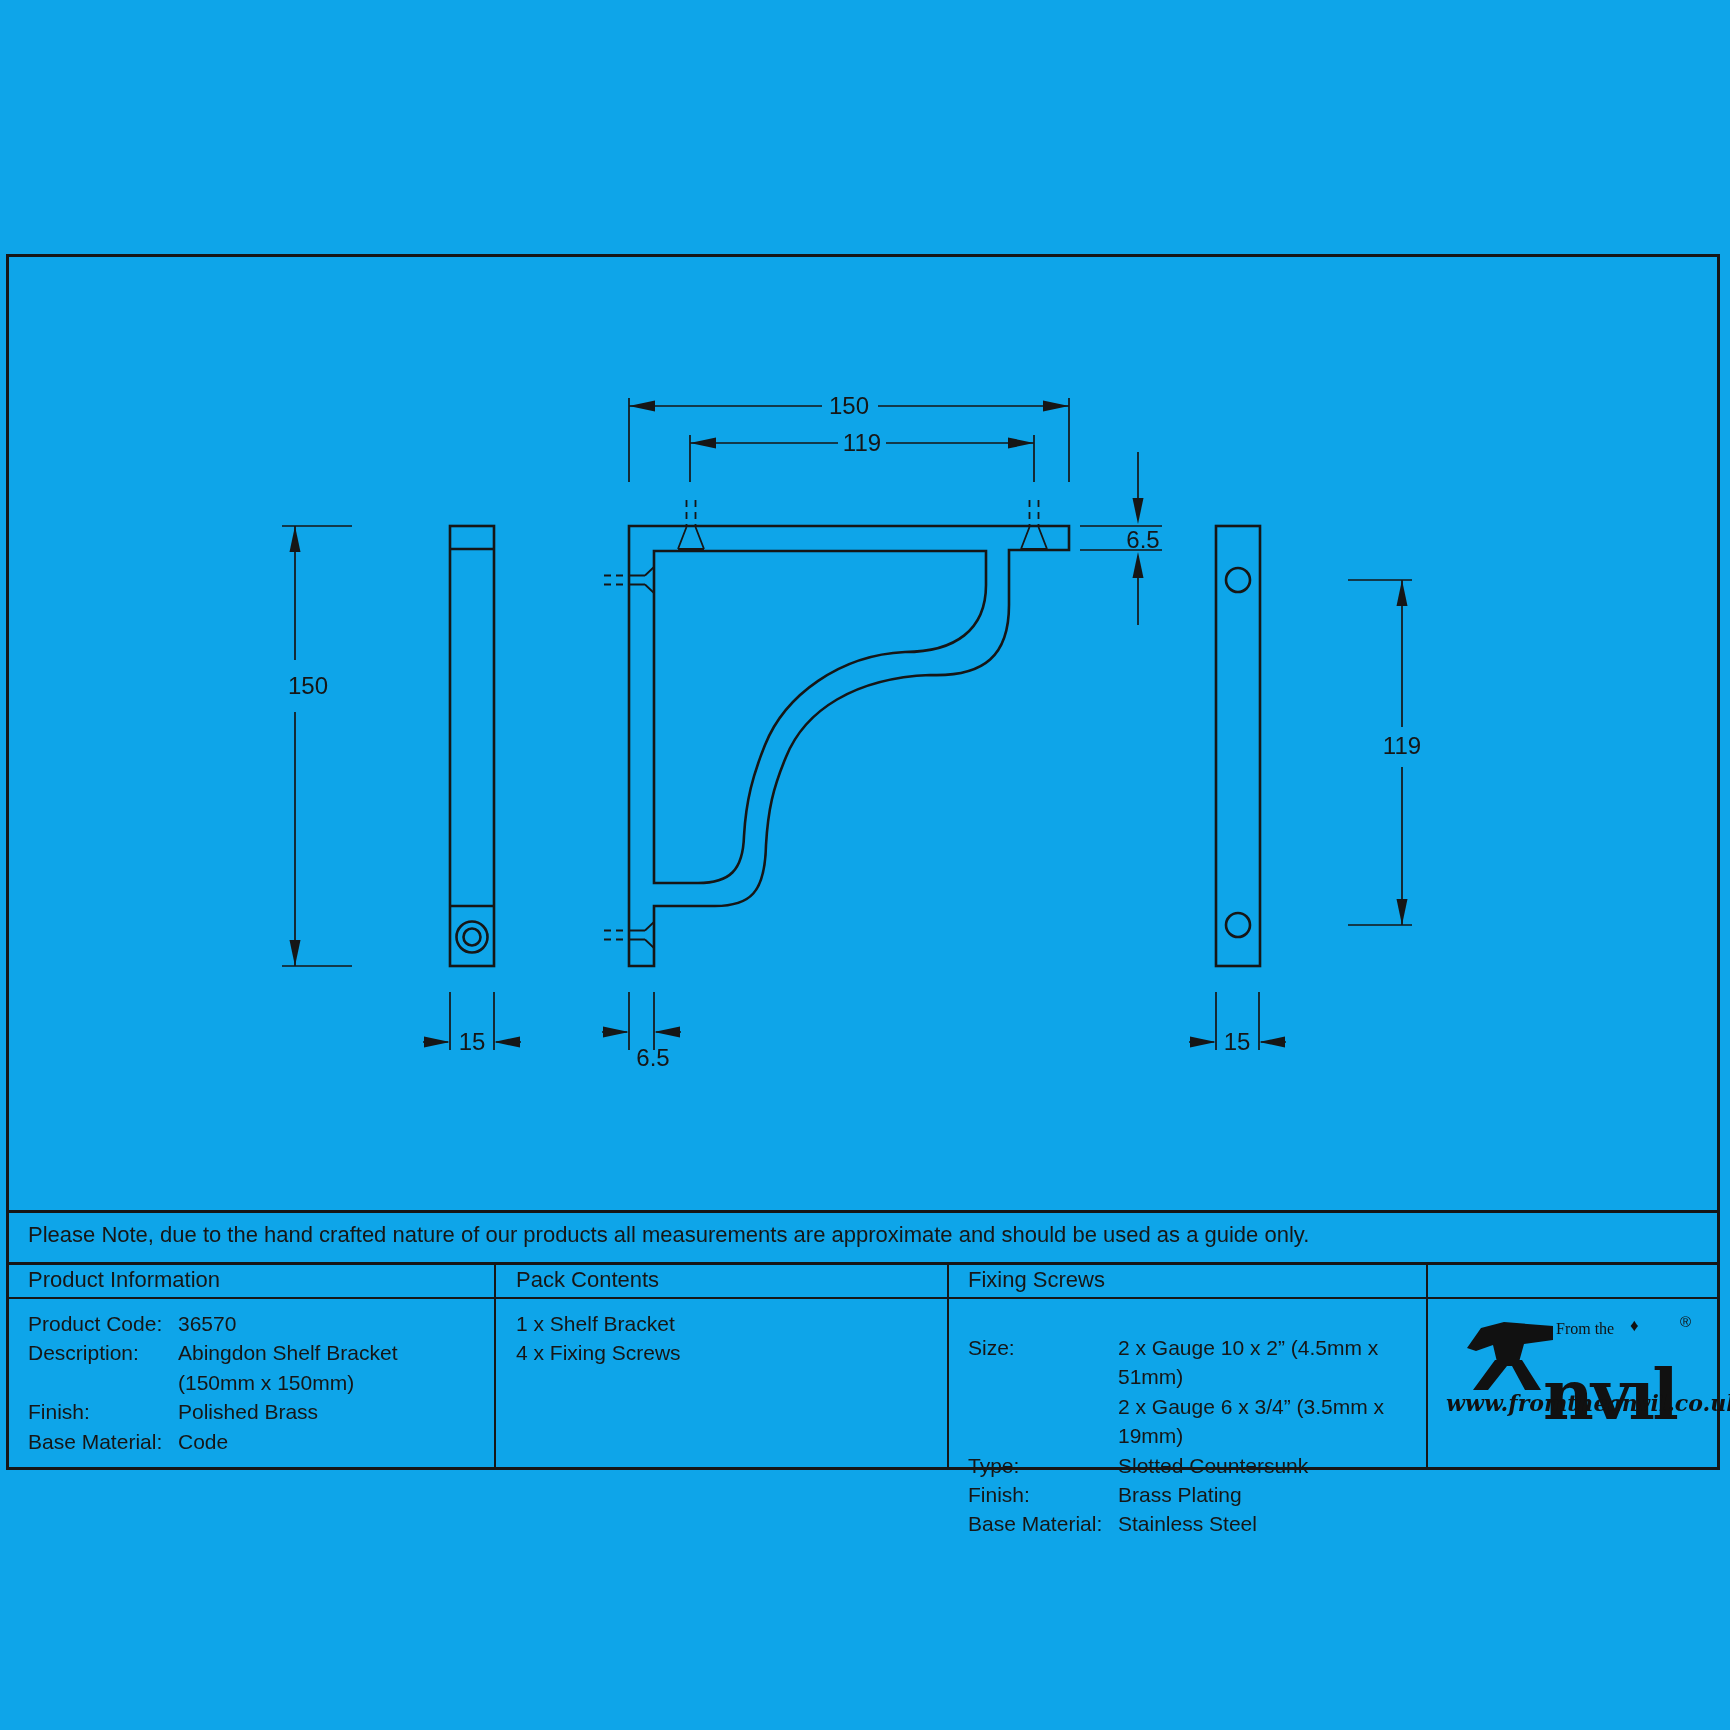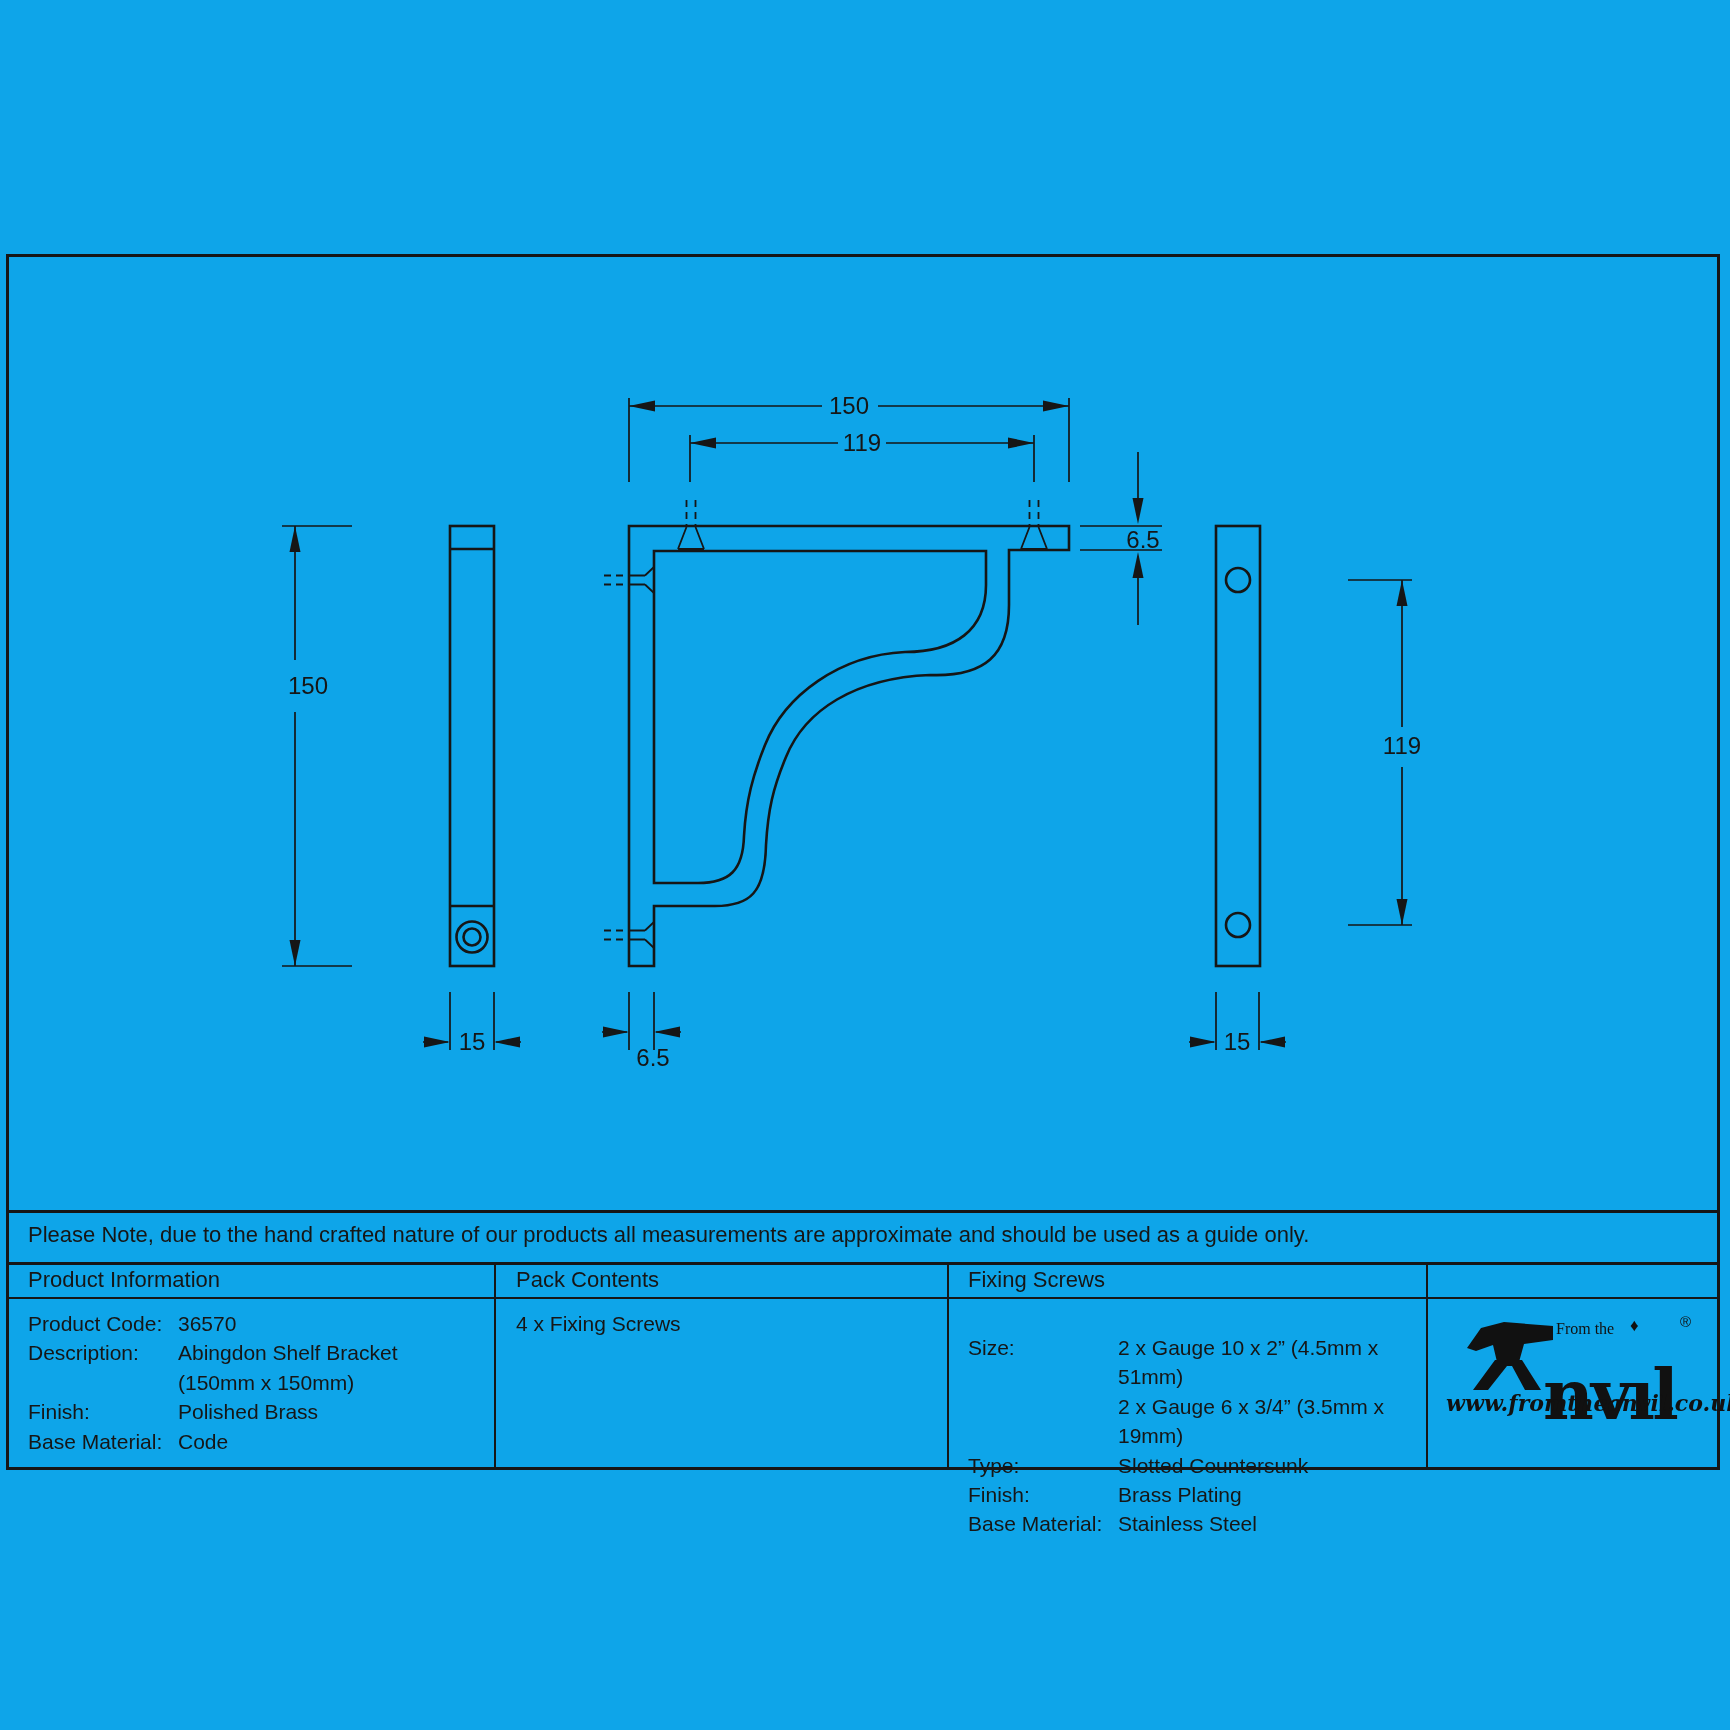--- a/index.html
+++ b/index.html
@@ -170,20 +170,23 @@
       <span class="val">Polished Brass</span>
     </div>
     <div class="trow">
       <span class="lbl">Base Material:</span>
       <span class="val">Code</span>
     </div>
   </div>
 
   <div class="tbl" style="left:516px;width:420px;">
     <div class="trow">
+      <span>1 x Shelf Bracket</span>
+    </div>
+    <div class="trow">
       <span>4 x Fixing Screws</span>
     </div>
   </div>
 
   <div class="tbl" style="left:968px;width:456px;margin-top:24px;">
     <div class="trow">
       <span class="lbl">Size:</span>
       <span class="val">2 x Gauge 10 x 2” (4.5mm x 51mm)</span>
     </div>
     <div class="trow">

